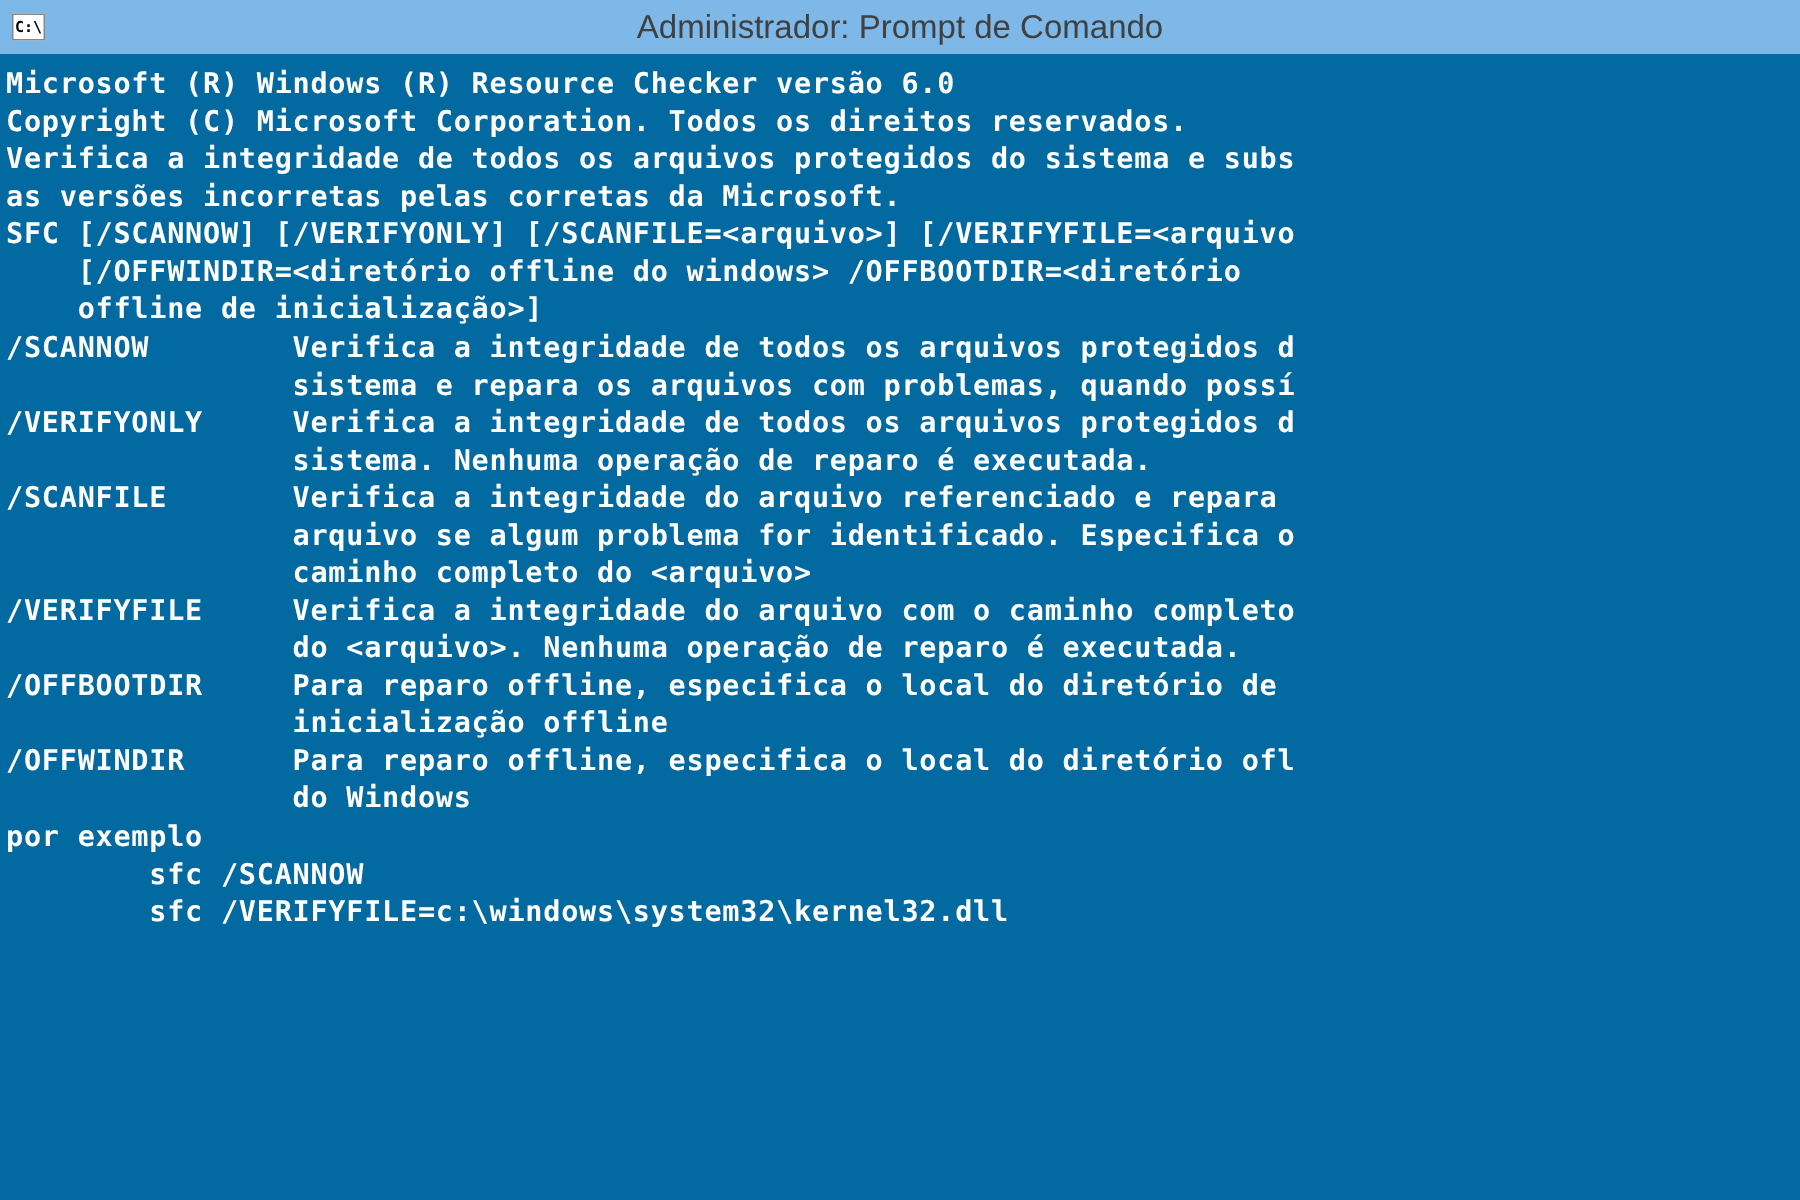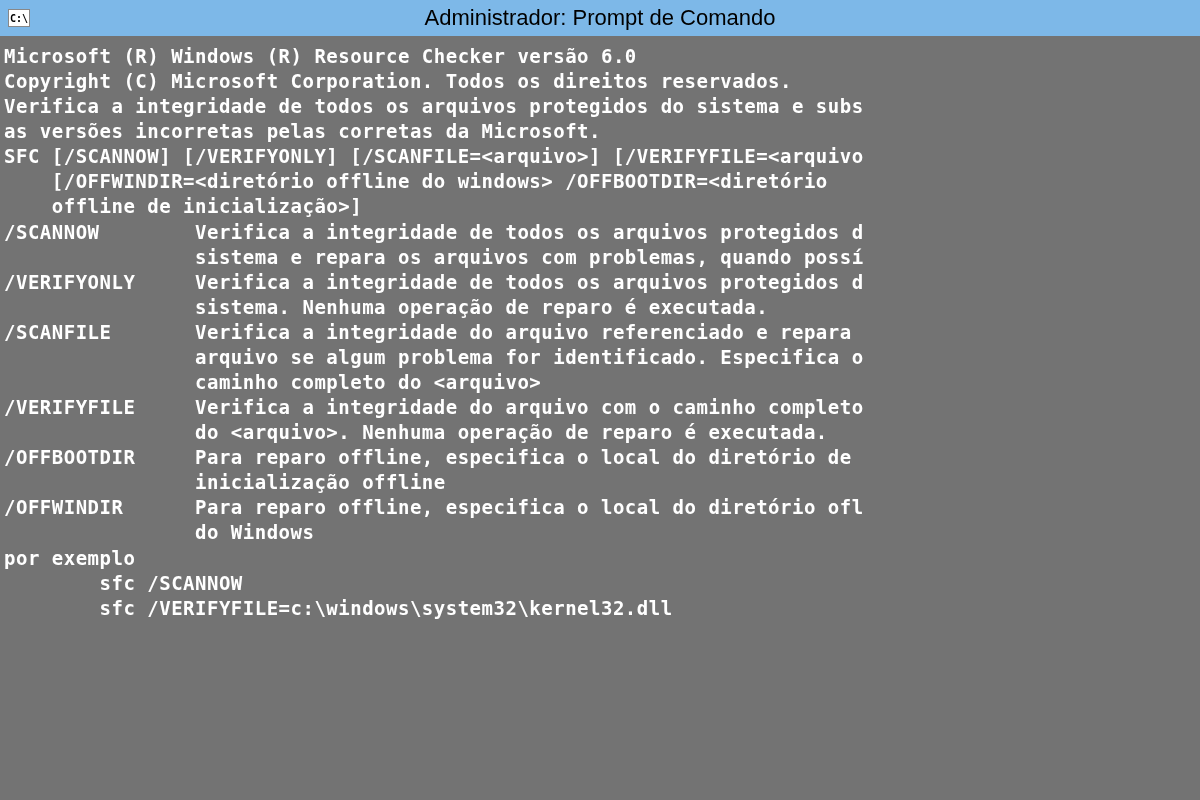--- a/index.html
+++ b/index.html
@@ -38,28 +38,28 @@
       justify-content: center;
       font-size: 10px;
       color: #000;
       font-weight: bold;
       margin-right: 8px;
     }
     .titlebar-title {
       position: absolute;
       left: 50%;
       transform: translateX(-50%);
-      color: #000000;
+      color: #404040;
       font-size: 22px;
       font-family: 'Segoe UI', Tahoma, sans-serif;
       font-weight: 400;
     }
     .terminal-content {
       flex: 1;
-      background: #737373;
+      background: #0369a1;
       color: #fff;
       padding: 8px 4px;
       font-size: 19px;
       line-height: 1.32;
       white-space: pre;
       font-weight: bold;
       overflow: hidden;
       letter-spacing: 0.5px;
     }
     .terminal-line {

